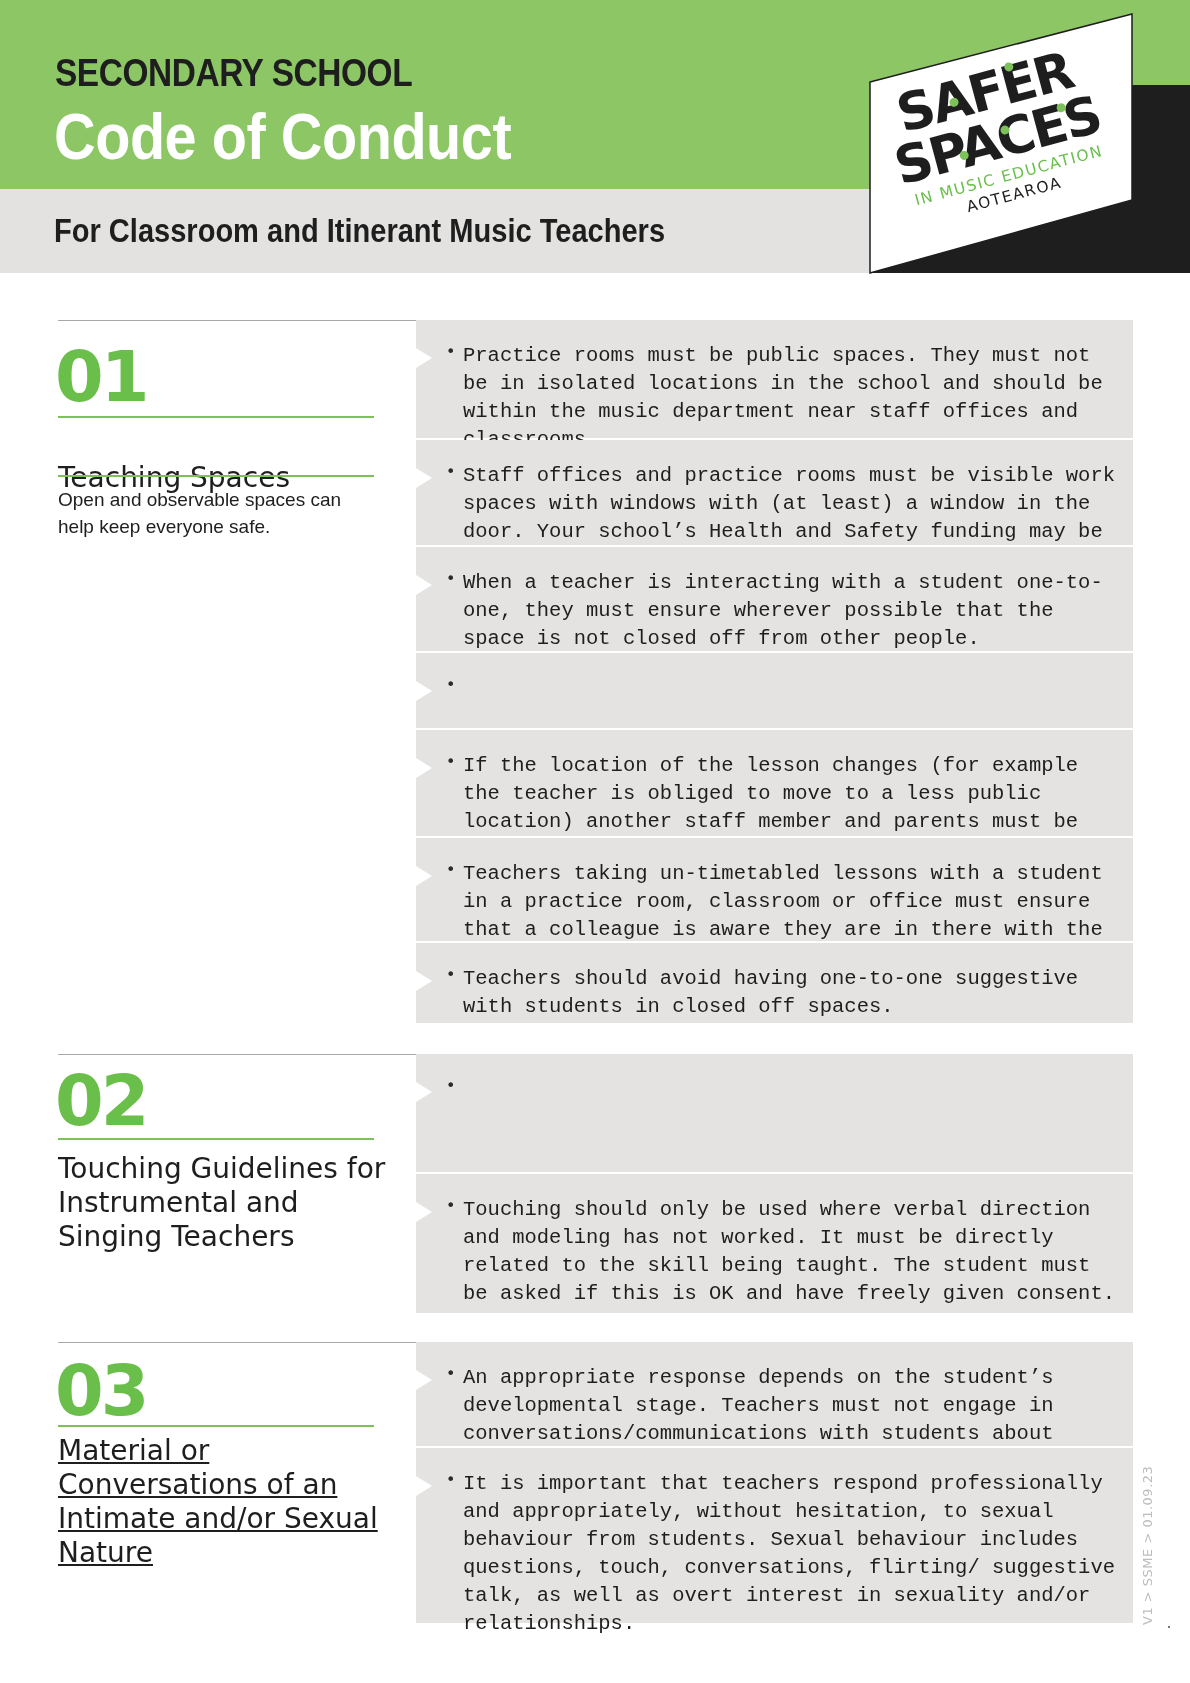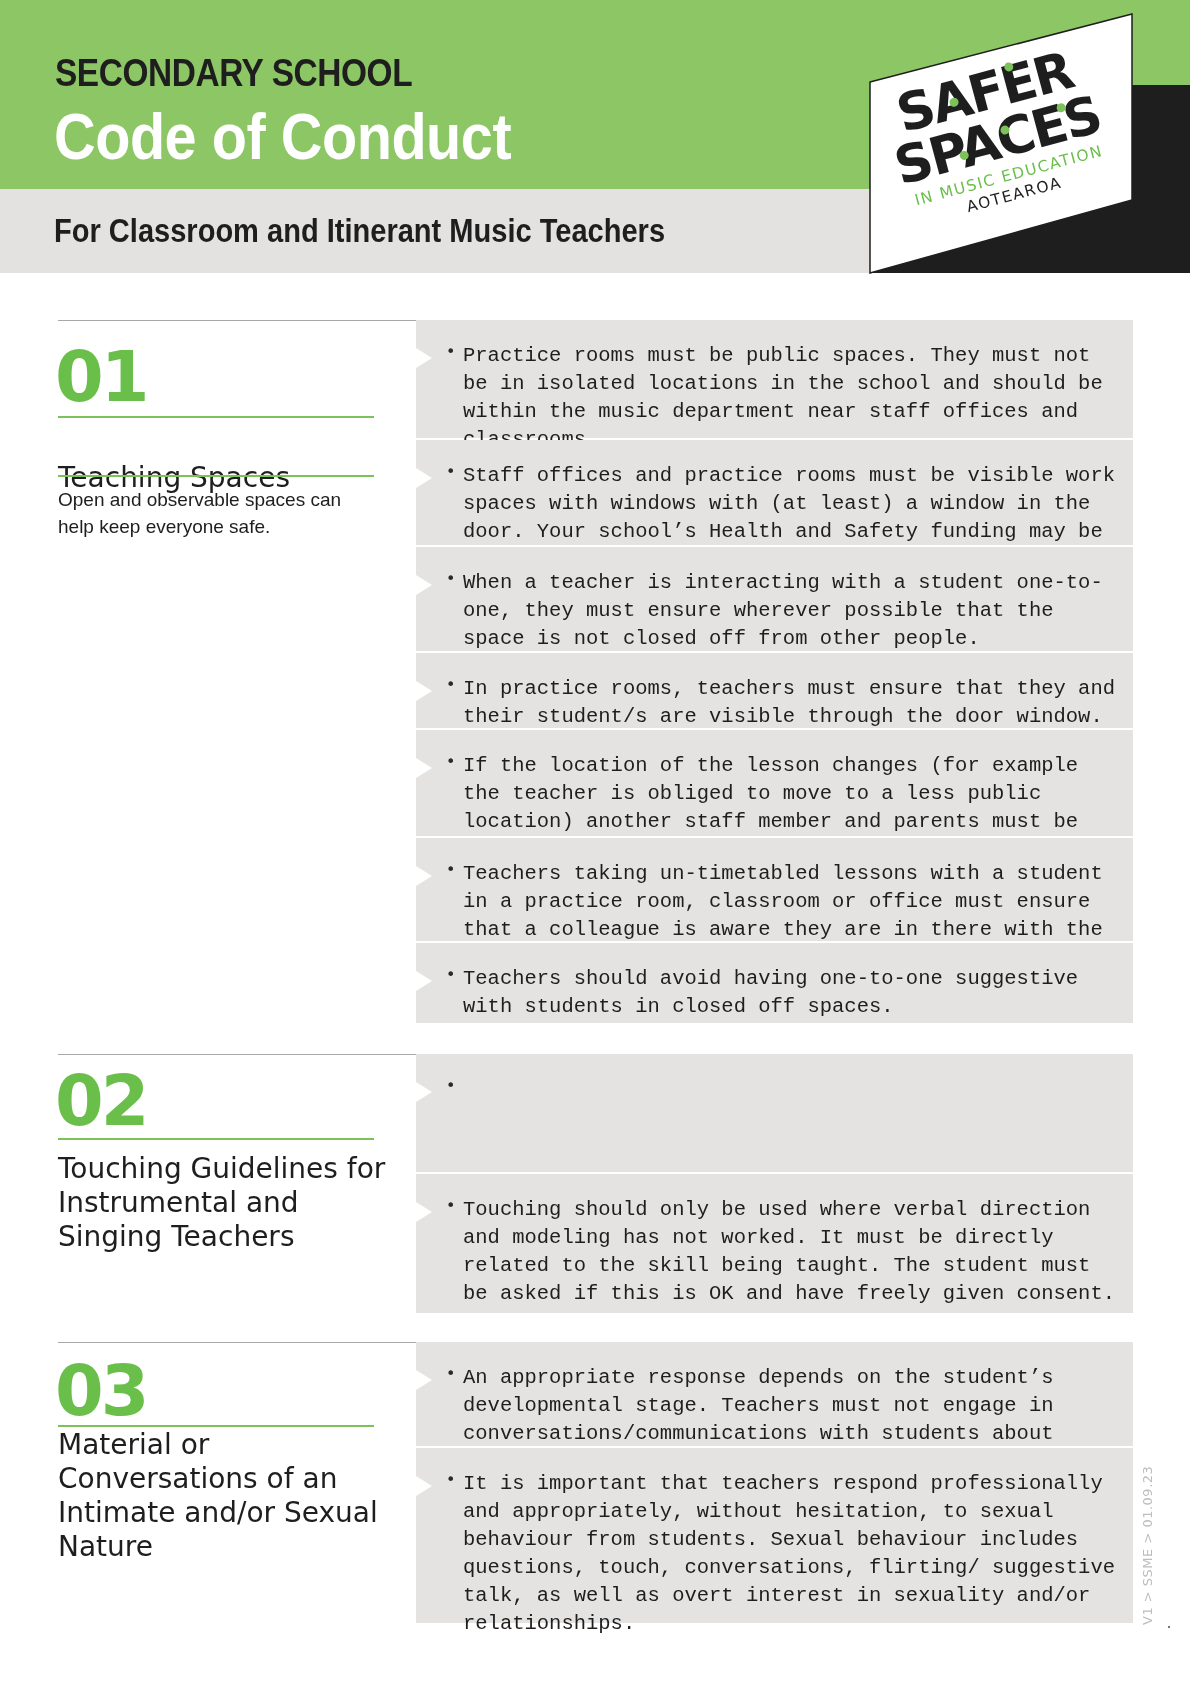--- a/index.html
+++ b/index.html
@@ -84,21 +84,20 @@
     <div class="text">Staff offices and practice rooms must be visible work spaces with windows with (at least) a window in the door. Your school’s Health and Safety funding may be an appropriate avenue to enable this.</div>
   </div>
   <div class="row" style="top:227px;height:104px;">
     <div class="notch"></div>
     <span class="bullet">•</span>
     <div class="text">When a teacher is interacting with a student one-to-one, they must ensure wherever possible that the space is not closed off from other people.</div>
   </div>
   <div class="row" style="top:333px;height:75px;">
     <div class="notch"></div>
     <span class="bullet">•</span>
-    <div class="text">In practice rooms, teachers must ensure that they and their student/s are visible through the door window.</div>
   </div>
   <div class="row" style="top:410px;height:106px;">
     <div class="notch"></div>
     <span class="bullet">•</span>
     <div class="text">If the location of the lesson changes (for example the teacher is obliged to move to a less public location) another staff member and parents must be informed.</div>
   </div>
   <div class="row" style="top:518px;height:103px;">
     <div class="notch"></div>
     <span class="bullet">•</span>
     <div class="text">Teachers taking un-timetabled lessons with a student in a practice room, classroom or office must ensure that a colleague is aware they are in there with the student.</div>
@@ -124,21 +123,21 @@
     <div class="notch"></div>
     <span class="bullet">•</span>
     <div class="text">Touching should only be used where verbal direction and modeling has not worked. It must be directly related to the skill being taught. The student must be asked if this is OK and have freely given consent.</div>
   </div>
 </div>
 
 <div class="section" style="top:1342px;">
   <div class="sec-topline"></div>
   <div class="sec-num" style="top:14px;">03</div>
   <div class="sec-rule" style="top:83px;"></div>
-  <div class="sec-title" style="top:86px;">Material or Conversations of an Intimate and/or Sexual Nature</div>
+  <div class="sec-title" style="top:92px;text-decoration:underline;">Material or Conversations of an Intimate and/or Sexual Nature</div>
 
   <div class="row" style="top:0px;height:104px;">
     <div class="notch"></div>
     <span class="bullet">•</span>
     <div class="text">An appropriate response depends on the student’s developmental stage. Teachers must not engage in conversations/communications with students about sexual behaviour or intimate relationships.</div>
   </div>
   <div class="row" style="top:106px;height:175px;">
     <div class="notch"></div>
     <span class="bullet">•</span>
     <div class="text">It is important that teachers respond professionally and appropriately, without hesitation, to sexual behaviour from students. Sexual behaviour includes questions, touch, conversations, flirting/ suggestive talk, as well as overt interest in sexuality and/or relationships.</div>

